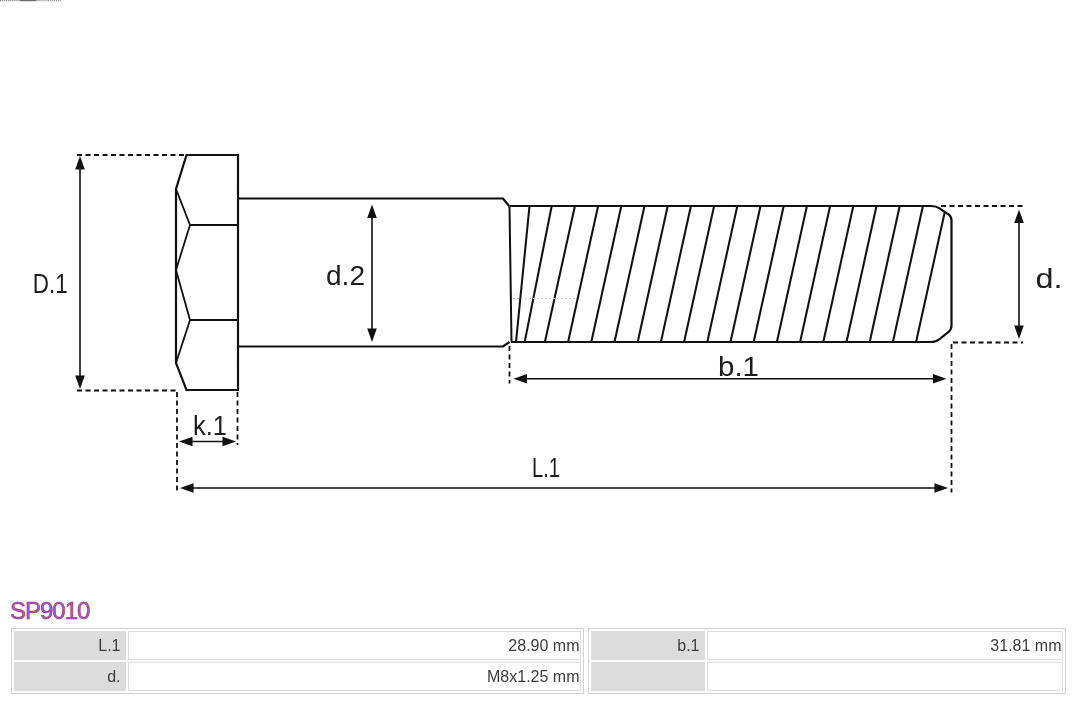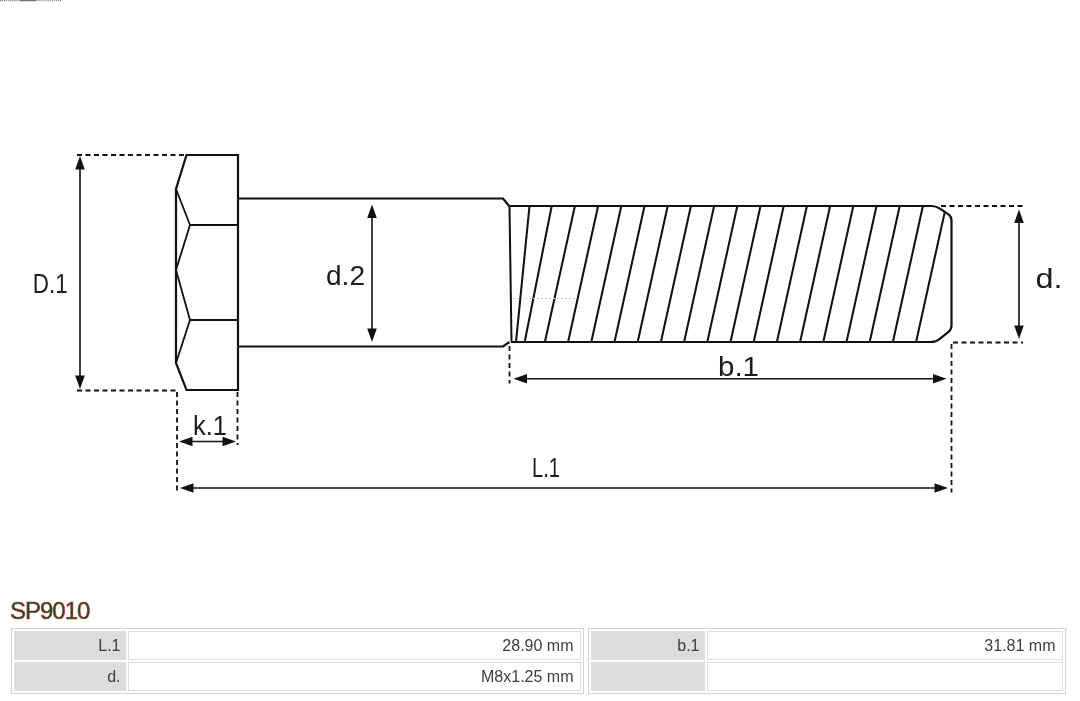--- a/index.html
+++ b/index.html
@@ -1,20 +1,20 @@
 <!DOCTYPE html>
 <html><head>
 <meta charset="utf-8">
 <style>
   html,body{margin:0;padding:0;background:#fff;width:1080px;height:701px;overflow:hidden;}
   body{font-family:"Liberation Sans", sans-serif;position:relative;}
   #draw{position:absolute;left:0;top:0;}
-  #pn{position:absolute;left:10px;top:597px;font-size:24px;font-weight:normal;color:#14532d;letter-spacing:-1px;-webkit-text-stroke:0.55px #c2231f;}
+  #pn{position:absolute;left:10px;top:597px;font-size:24px;font-weight:normal;color:#8b5cf6;letter-spacing:-1px;-webkit-text-stroke:0.55px #c2231f;}
   table{border-collapse:separate;border-spacing:2px;border:1px solid #d3d3d3;position:absolute;table-layout:fixed;}
-  td{border:1px solid #dedede;height:27px;line-height:27px;font-size:16px;color:#3d3d3d;text-align:right;padding:0 6px;overflow:hidden;white-space:nowrap;}
+  td{border:1px solid #dedede;height:27px;line-height:27px;font-size:16px;color:#3d3d3d;text-align:right;padding:0 0px;overflow:hidden;white-space:nowrap;}
   td.lbl{background:#dcdcdc;padding:0 4px 0 0;}
   #tleft{left:10.5px;top:628px;width:573px;}
   #tright{left:587.5px;top:628px;width:478px;}
 </style>
 </head>
 <body>
 
 <svg id="draw" width="1080" height="580" viewBox="0 0 1080 580">
   <defs>
     <clipPath id="tc">

